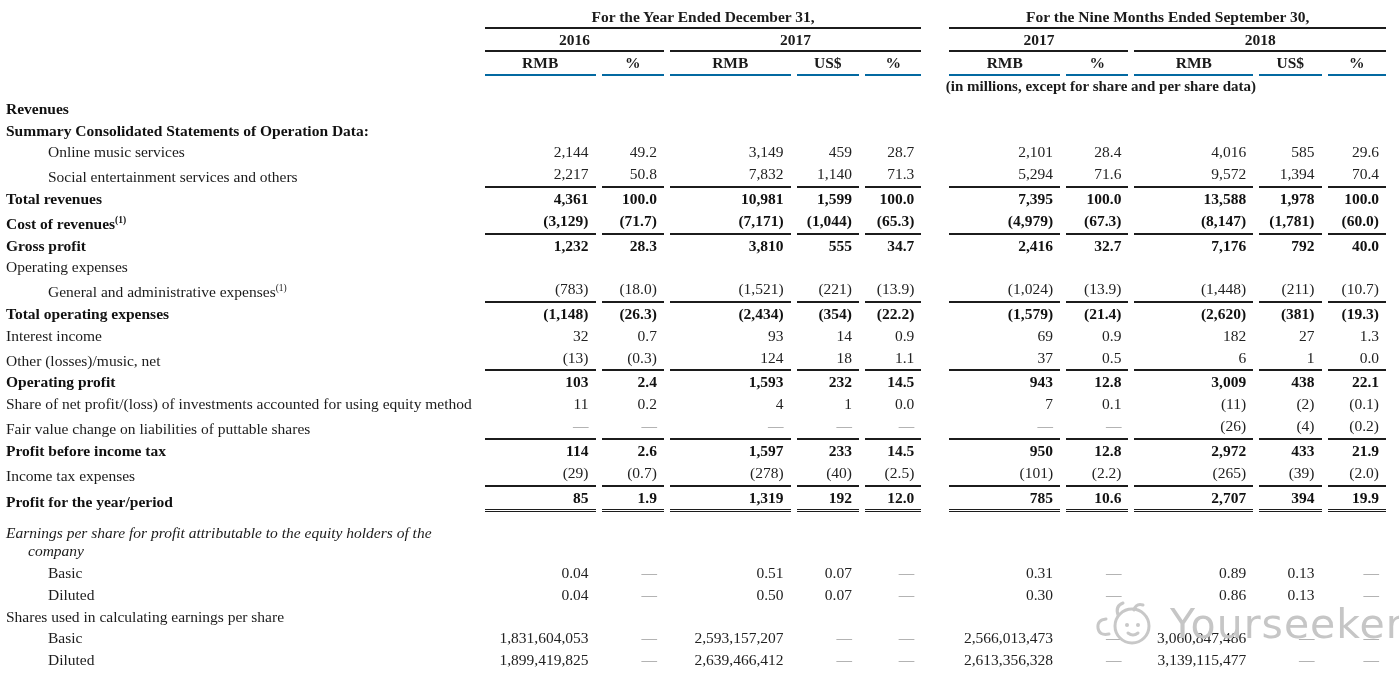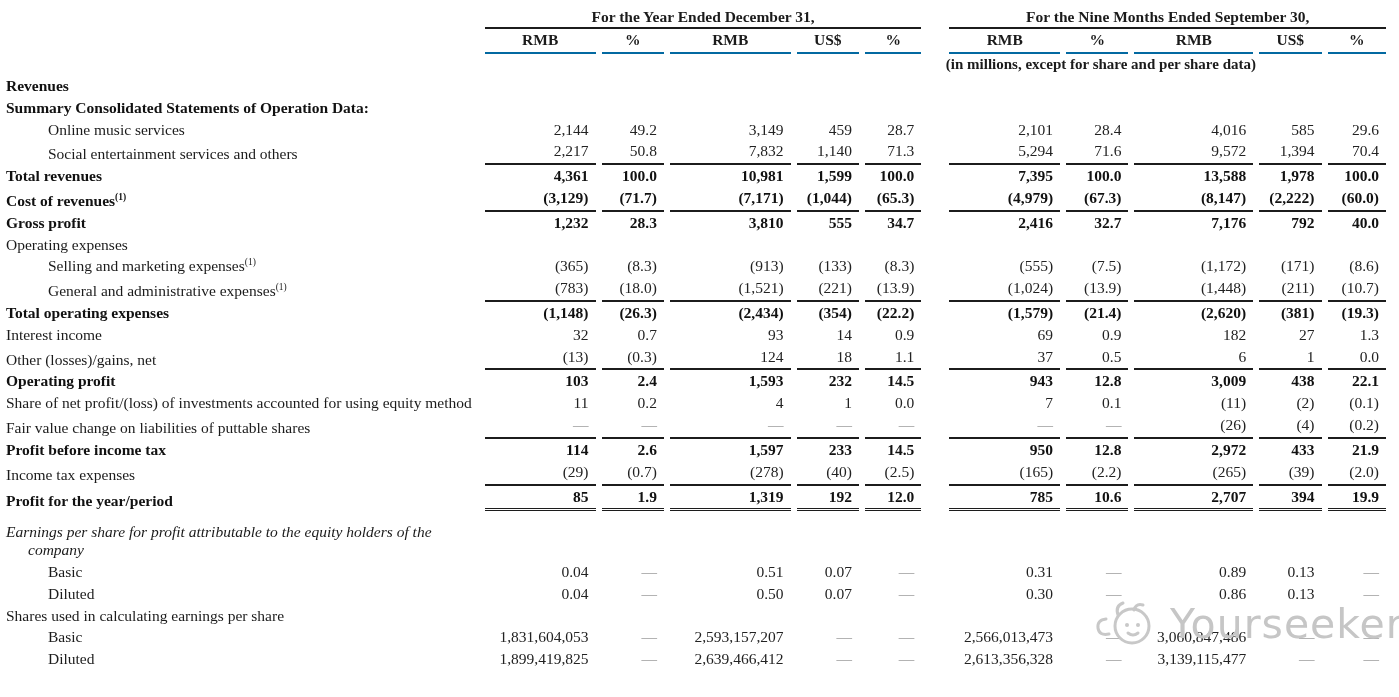--- a/index.html
+++ b/index.html
@@ -55,20 +55,28 @@
   </colgroup>
   <thead>
     <tr>
       <th></th>
       <th class="grp" colspan="5">For the Year Ended December 31,</th>
       <th></th>
       <th class="grp" colspan="5">For the Nine Months Ended September 30,</th>
     </tr>
     <tr>
       <th></th>
+      <th class="yr" colspan="2">2016</th>
+      <th class="yr" colspan="3">2017</th>
+      <th></th>
+      <th class="yr" colspan="2">2017</th>
+      <th class="yr" colspan="3">2018</th>
+    </tr>
+    <tr>
+      <th></th>
       <th class="unit">RMB</th>
       <th class="unit">%</th>
       <th class="unit">RMB</th>
       <th class="unit">US$</th>
       <th class="unit">%</th>
       <th></th>
       <th class="unit">RMB</th>
       <th class="unit">%</th>
       <th class="unit">RMB</th>
       <th class="unit">US$</th>
@@ -154,21 +162,21 @@
         <td class="label">Cost of revenues<sup>(1)</sup></td>
         <td class="val u1">(3,129)</td>
         <td class="val u1">(71.7)</td>
         <td class="val u1">(7,171)</td>
         <td class="val u1">(1,044)</td>
         <td class="val u1">(65.3)</td>
         <td></td>
         <td class="val u1">(4,979)</td>
         <td class="val u1">(67.3)</td>
         <td class="val u1">(8,147)</td>
-        <td class="val u1">(2,222)</td>
+        <td class="val u1">(1,781)</td>
         <td class="val u1">(60.0)</td>
       </tr>
       <tr class="bold">
         <td class="label">Gross profit</td>
         <td class="val">1,232</td>
         <td class="val">28.3</td>
         <td class="val">3,810</td>
         <td class="val">555</td>
         <td class="val">34.7</td>
         <td></td>
@@ -186,34 +194,20 @@
         <td class="val"></td>
         <td class="val"></td>
         <td></td>
         <td class="val"></td>
         <td class="val"></td>
         <td class="val"></td>
         <td class="val"></td>
         <td class="val"></td>
       </tr>
       <tr>
-        <td class="label indent">Selling and marketing expenses<sup>(1)</sup></td>
-        <td class="val">(365)</td>
-        <td class="val">(8.3)</td>
-        <td class="val">(913)</td>
-        <td class="val">(133)</td>
-        <td class="val">(8.3)</td>
-        <td></td>
-        <td class="val">(555)</td>
-        <td class="val">(7.5)</td>
-        <td class="val">(1,172)</td>
-        <td class="val">(171)</td>
-        <td class="val">(8.6)</td>
-      </tr>
-      <tr>
         <td class="label indent">General and administrative expenses<sup>(1)</sup></td>
         <td class="val u1">(783)</td>
         <td class="val u1">(18.0)</td>
         <td class="val u1">(1,521)</td>
         <td class="val u1">(221)</td>
         <td class="val u1">(13.9)</td>
         <td></td>
         <td class="val u1">(1,024)</td>
         <td class="val u1">(13.9)</td>
         <td class="val u1">(1,448)</td>
@@ -242,21 +236,21 @@
         <td class="val">14</td>
         <td class="val">0.9</td>
         <td></td>
         <td class="val">69</td>
         <td class="val">0.9</td>
         <td class="val">182</td>
         <td class="val">27</td>
         <td class="val">1.3</td>
       </tr>
       <tr>
-        <td class="label">Other (losses)/gains, net</td>
+        <td class="label">Other (losses)/music, net</td>
         <td class="val u1">(13)</td>
         <td class="val u1">(0.3)</td>
         <td class="val u1">124</td>
         <td class="val u1">18</td>
         <td class="val u1">1.1</td>
         <td></td>
         <td class="val u1">37</td>
         <td class="val u1">0.5</td>
         <td class="val u1">6</td>
         <td class="val u1">1</td>
@@ -319,21 +313,21 @@
         <td class="val">21.9</td>
       </tr>
       <tr>
         <td class="label">Income tax expenses</td>
         <td class="val u1">(29)</td>
         <td class="val u1">(0.7)</td>
         <td class="val u1">(278)</td>
         <td class="val u1">(40)</td>
         <td class="val u1">(2.5)</td>
         <td></td>
-        <td class="val u1">(165)</td>
+        <td class="val u1">(101)</td>
         <td class="val u1">(2.2)</td>
         <td class="val u1">(265)</td>
         <td class="val u1">(39)</td>
         <td class="val u1">(2.0)</td>
       </tr>
       <tr class="bold">
         <td class="label">Profit for the year/period</td>
         <td class="val u2">85</td>
         <td class="val u2">1.9</td>
         <td class="val u2">1,319</td>

